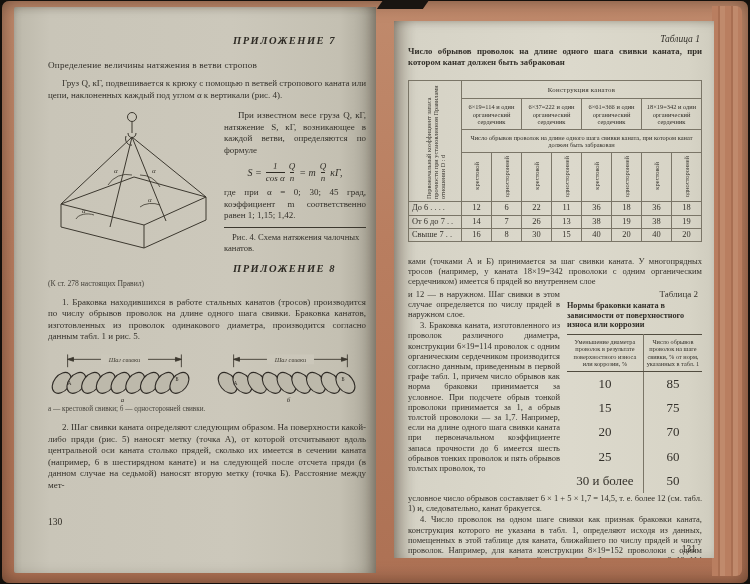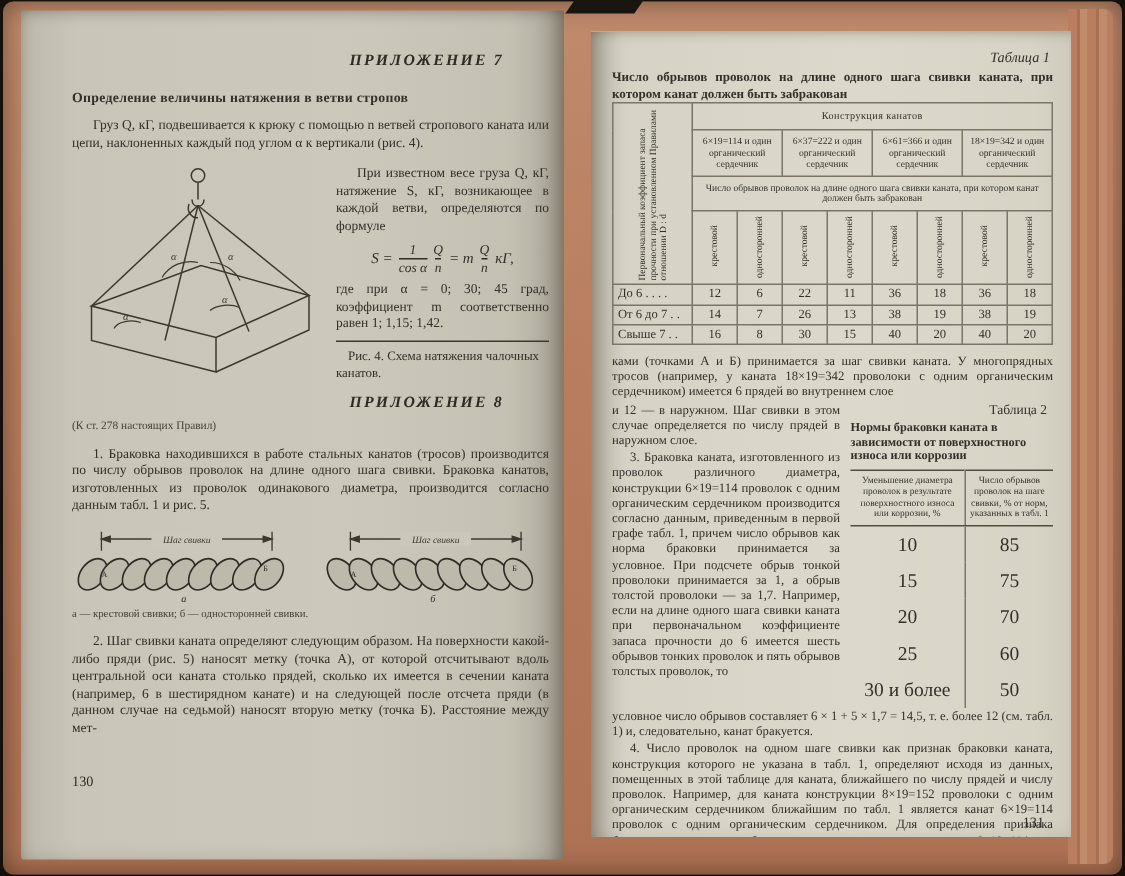--- a/index.html
+++ b/index.html
@@ -13,41 +13,41 @@
   .page-right{left:394px;top:21px;width:320px;height:537px;
     background:linear-gradient(90deg,#c3bfb1 0%,#d6d3c6 7%,#dcd9cc 55%,#d7d4c6 92%,#cfccbe 100%);
     box-shadow:inset 12px 0 18px -10px rgba(45,32,20,.5), inset 0 4px 8px -5px rgba(45,32,20,.35)}
   .stitches{position:absolute;left:387px;top:12px;width:3px;height:556px;
     background:repeating-linear-gradient(180deg,rgba(60,45,30,.25) 0 30px,#ead fce 0,#e9dfc6 30px 37px);opacity:.9}
   .ribbon{position:absolute;left:380px;top:0;width:46px;height:9px;background:#191511;transform:skewX(-35deg)}
 
   
   .lp{position:absolute;inset:0;padding:28px 10px 0 34px;font-size:9px;line-height:11.5px;text-align:justify;color:#33302a}
   .app-label{text-align:right;font-style:italic;font-weight:bold;font-size:10.5px;letter-spacing:1.5px;padding-right:30px;color:#2e2b25}
-  .sec-title{font-weight:bold;font-size:9.2px;letter-spacing:.2px;margin-top:13px;text-align:left}
+  .sec-title{font-weight:normal;font-size:9.2px;letter-spacing:.2px;margin-top:13px;text-align:left}
   .ref{font-size:7.6px;margin-top:4px;text-align:left;color:#45423b}
   .para{margin-top:7px;text-indent:14px}
   .fig-row{display:flex;margin-top:2px}
   .fig4-col{width:172px;flex:none}
   .txt-col{flex:1;padding-left:4px}
   .formula{display:flex;align-items:center;justify-content:center;gap:4px;font-style:italic;font-size:10px;margin:6px 0 4px}
   .frac{display:inline-flex;flex-direction:column;align-items:center;line-height:1;font-size:9px}
   .frac .den{border-top:1px solid #2f2b24;padding-top:1px}
   .frac .num{padding-bottom:1px}
   .rule{border-top:1px solid #3c382f;margin:5px 0 4px}
   .caption{font-size:8.6px;margin-top:2px;text-align:left;text-indent:8px}
   .fig5-row{display:flex;gap:14px;margin-top:8px}
   .subcap{font-size:7.2px;margin-top:1px;text-align:left;color:#45423b}
   .pn-left{position:absolute;left:34px;bottom:46px;font-size:9.5px}
 
   
   .rp{position:absolute;inset:0;padding:13px 12px 0 14px;font-size:8.5px;line-height:10.2px;text-align:justify;color:#33302a}
   .t1-label{text-align:right;font-style:italic;font-size:9.5px;padding-right:2px}
   .t1-title{font-weight:bold;font-size:8.7px;line-height:10.5px;margin-top:2px}
-  table.t1{width:100%;border-collapse:collapse;margin-top:1px;table-layout:fixed;
+  table.t1{width:100%;border-collapse:collapse;margin-top:13px;table-layout:fixed;
     border-top:1.5px solid #514c3f;border-bottom:1.5px solid #514c3f}
   .t1 td,.t1 th{border:1px solid #7a7567;padding:0;font-weight:normal;vertical-align:middle;text-align:center;overflow:hidden}
   .t1 .rowhead-cell{width:52px}
   .t1 .group-cell{font-size:6.8px;padding:2px 0;letter-spacing:.3px}
   .t1 .cons-cell{font-size:6.4px;line-height:7.2px;padding:2px 1px}
   .t1 .sub-cell{font-size:6.4px;line-height:7.4px;padding:2px 2px}
   .t1 .lay-cell{height:48px}
   .vert{writing-mode:vertical-rl;transform:rotate(180deg);display:inline-block;font-size:6.3px;line-height:7px;max-height:118px;text-align:left}
   .vert-sm{writing-mode:vertical-rl;transform:rotate(180deg);display:inline-block;font-size:6.4px;line-height:7px;max-height:46px}
   .t1 .lbl{font-size:8.4px;text-align:left;padding:1px 0 1px 3px;white-space:nowrap}
@@ -253,21 +253,21 @@
         <td class="val">30</td>
         <td class="val">15</td>
         <td class="val">40</td>
         <td class="val">20</td>
         <td class="val">40</td>
         <td class="val">20</td>
       </tr>
     </tbody>
       </table>
 
-    <div class="para noindent" style="margin-top:5px;text-indent:0">ками (точками А и Б) принимается за шаг свивки каната. У многопрядных тросов (например, у каната 18×19=342 проволоки с одним органическим сердечником) имеется 6 прядей во внутреннем слое</div>
+    <div class="para noindent" style="margin-top:14px;text-indent:0">ками (точками А и Б) принимается за шаг свивки каната. У многопрядных тросов (например, у каната 18×19=342 проволоки с одним органическим сердечником) имеется 6 прядей во внутреннем слое</div>
 
     <div class="cols">
       <div class="cleft">
         <div>и 12 — в наружном. Шаг свивки в этом случае определяется по числу прядей в наружном слое.</div>
         <div style="text-indent:12px;margin-top:1px">3. Браковка каната, изготовленного из проволок различного диаметра, конструкции 6×19=114 проволок с одним органическим сердечником производится согласно данным, приведенным в первой графе табл. 1, причем число обрывов как норма браковки принимается за условное. При подсчете обрыв тонкой проволоки принимается за 1, а обрыв толстой проволоки — за 1,7. Например, если на длине одного шага свивки каната при первоначальном коэффициенте запаса прочности до 6 имеется шесть обрывов тонких проволок и пять обрывов толстых проволок, то</div>
       </div>
       <div class="cright">
         <div class="t2-label">Таблица 2</div>
         <div class="t2-title">Нормы браковки каната в зависимости от поверхностного износа или коррозии</div>
         <table class="t2">

